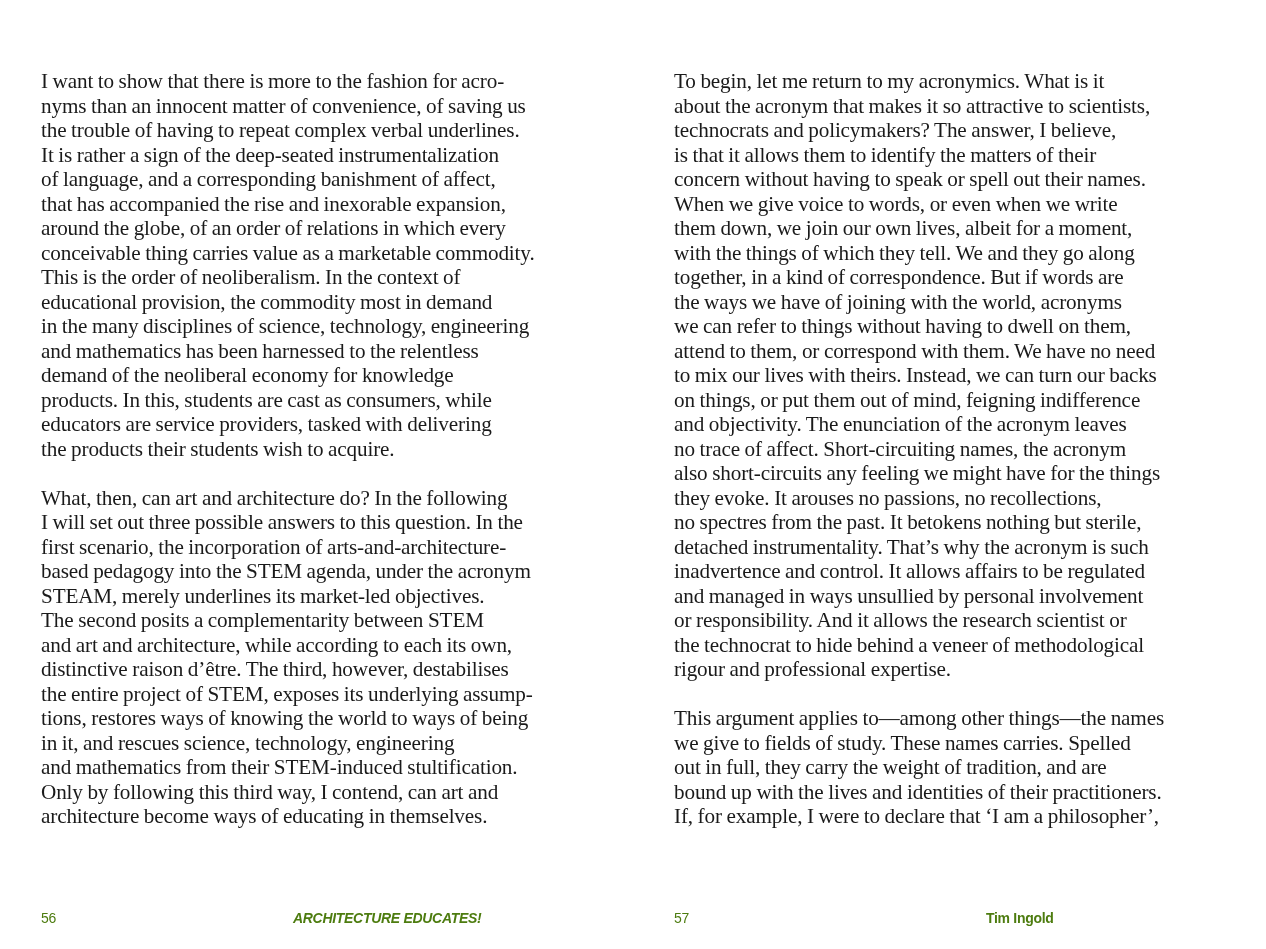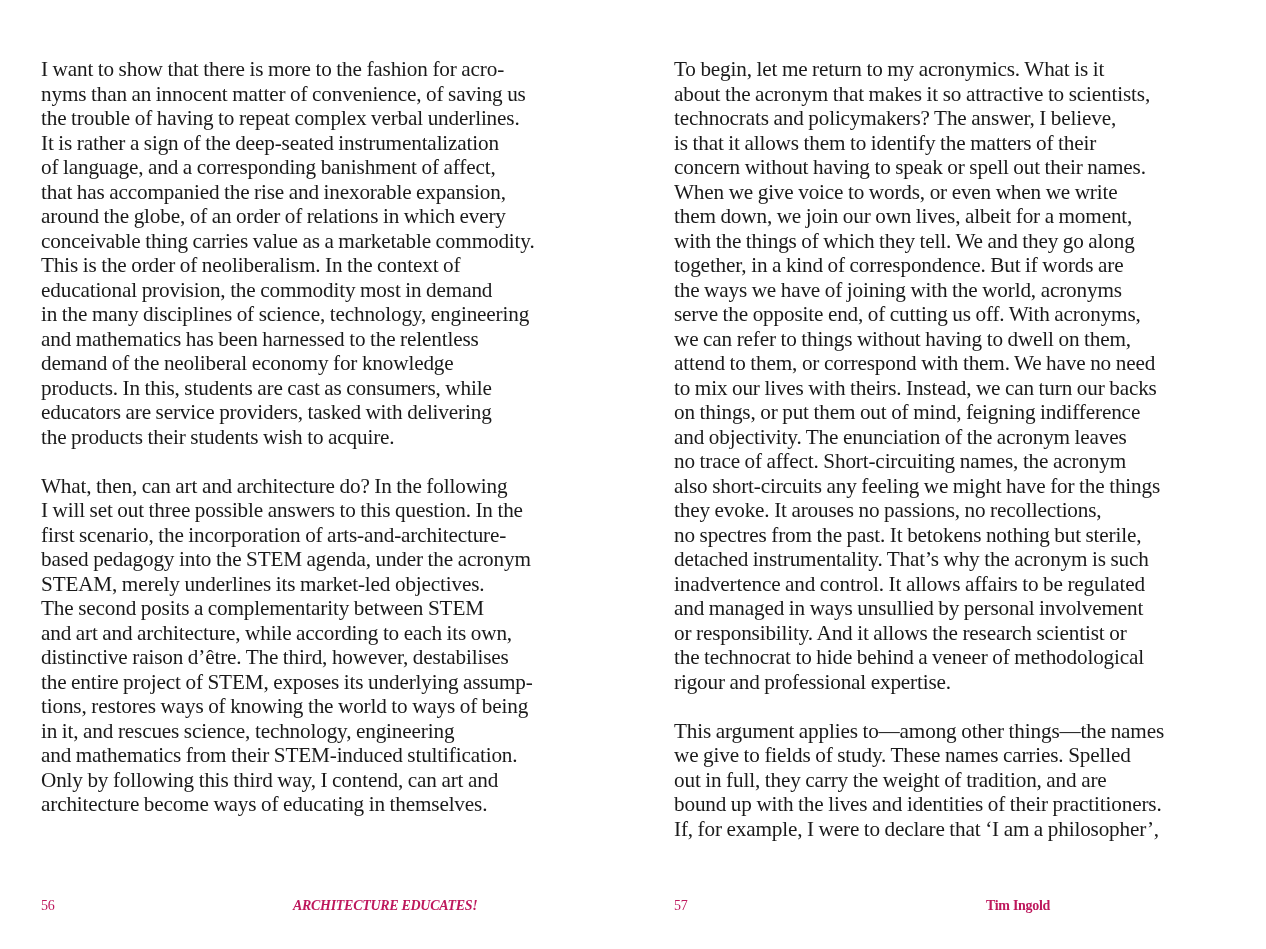--- a/index.html
+++ b/index.html
@@ -9,21 +9,21 @@
     }
     body {
       width: 1266px;
       height: 949px;
       position: relative;
       overflow: hidden;
       color: #1a1a1a;
     }
     .page {
       position: absolute;
-      top: 0;
+      top: 12px;
       height: 712px;
     }
     .page-left { left: 0; width: 633px; }
     .page-right { left: 633px; width: 633px; }
     .body-text {
       position: absolute;
       top: 57px;
       font-family: "Liberation Serif", "DejaVu Serif", serif;
       font-size: 21.2px;
       line-height: 24.5px;
@@ -31,25 +31,25 @@
       word-spacing: -0.5px;
       white-space: nowrap;
     }
     .page-left .body-text { left: 41px; }
     .page-right .body-text { left: 41px; }
     .para { margin: 0 0 24.5px 0; }
     .line { display: block; }
     .footer {
       position: absolute;
       top: 897px;
-      font-family: Liberation Serif, serif;
+      font-family: Liberation Sans, sans-serif;
       font-size: 14px;
       line-height: 18px;
       letter-spacing: -0.3px;
-      color: #be185d;
+      color: #4d7c0f;
     }
     .folio { left: 41px; }
     .running-head { left: 293px; font-style: italic; font-weight: bold; }
     .page-right .folio { left: 41px; }
     .page-right .running-head { left: 353px; font-style: normal; font-weight: bold; }
   </style>
 </head>
 <body>
 
 <div class="page page-left">
@@ -99,21 +99,20 @@
         <span class="line">To begin, let me return to my acronymics. What is it</span>
         <span class="line">about the acronym that makes it so attractive to scientists,</span>
         <span class="line">technocrats and policymakers? The answer, I believe,</span>
         <span class="line">is that it allows them to identify the matters of their</span>
         <span class="line">concern without having to speak or spell out their names.</span>
         <span class="line">When we give voice to words, or even when we write</span>
         <span class="line">them down, we join our own lives, albeit for a moment,</span>
         <span class="line">with the things of which they tell. We and they go along</span>
         <span class="line">together, in a kind of correspondence. But if words are</span>
         <span class="line">the ways we have of joining with the world, acronyms</span>
-        <span class="line">serve the opposite end, of cutting us off. With acronyms,</span>
         <span class="line">we can refer to things without having to dwell on them,</span>
         <span class="line">attend to them, or correspond with them. We have no need</span>
         <span class="line">to mix our lives with theirs. Instead, we can turn our backs</span>
         <span class="line">on things, or put them out of mind, feigning indifference</span>
         <span class="line">and objectivity. The enunciation of the acronym leaves</span>
         <span class="line">no trace of affect. Short-circuiting names, the acronym</span>
         <span class="line">also short-circuits any feeling we might have for the things</span>
         <span class="line">they evoke. It arouses no passions, no recollections,</span>
         <span class="line">no spectres from the past. It betokens nothing but sterile,</span>
         <span class="line">detached instrumentality. That’s why the acronym is such</span>

